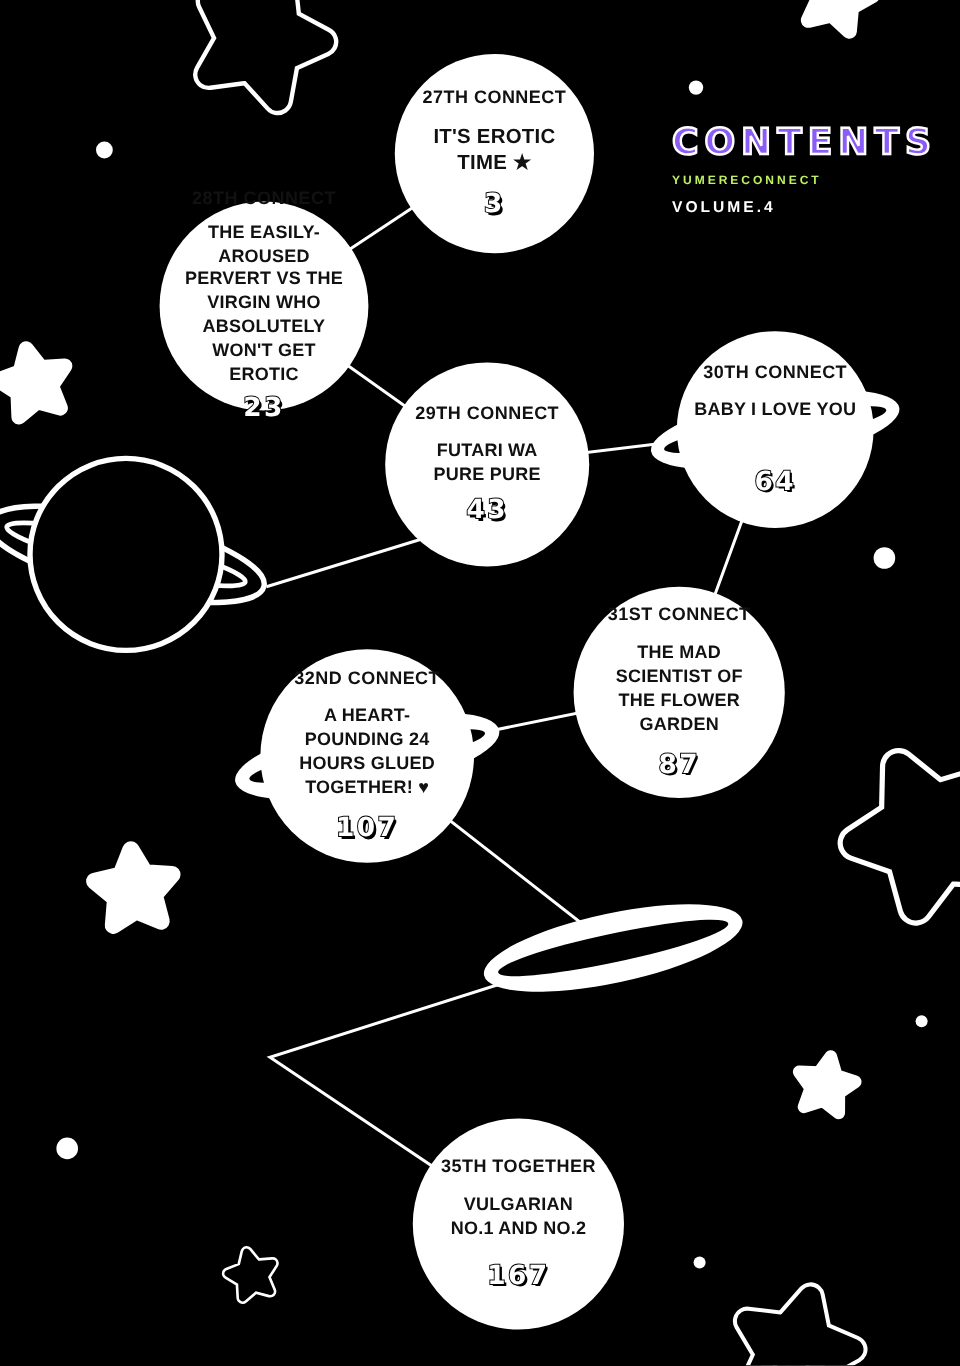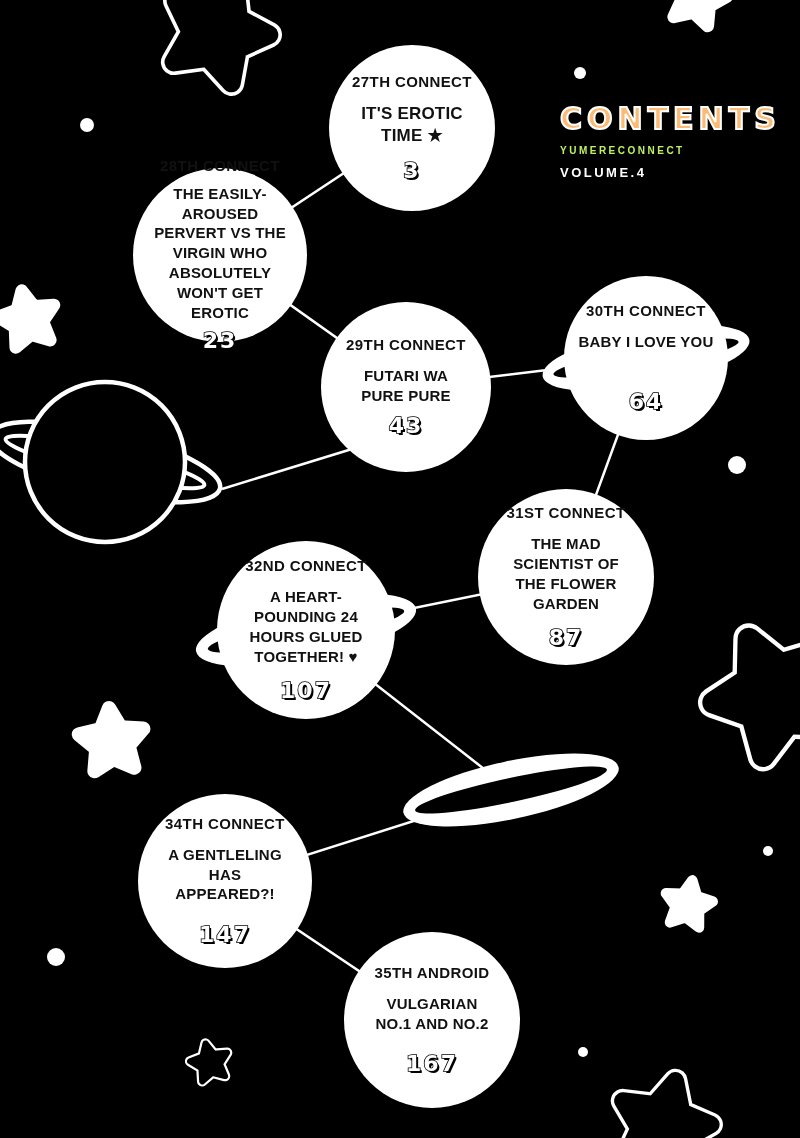--- a/index.html
+++ b/index.html
@@ -5,21 +5,21 @@
   html,body{margin:0;padding:0;background:#000;}
   .stage{
     position:relative;width:800px;height:1138px;background:#000;overflow:hidden;
     font-family:"Liberation Sans",sans-serif;
   }
   svg.bg{position:absolute;left:0;top:0;}
   
   .header{position:absolute;left:560px;top:104px;width:230px;color:#fff;}
   .contents-title{
     font-family:"DejaVu Sans",sans-serif;font-weight:800;font-size:30px;letter-spacing:5px;
-    color:#fdba74;-webkit-text-stroke:2px #fff;line-height:1;
+    color:#8b5cf6;-webkit-text-stroke:2px #fff;line-height:1;
   }
   .series{font-weight:700;font-size:10px;letter-spacing:2.5px;margin-top:11px;color:#bef264;}
   .volume{font-weight:700;font-size:13px;letter-spacing:2.5px;margin-top:9px;color:#fff;}
   
   .planet{
     position:absolute;background:#fff;border-radius:50%;
     display:flex;flex-direction:column;align-items:center;justify-content:center;
     text-align:center;color:#111;font-weight:700;
   }
   .connect{font-size:15px;letter-spacing:.4px;margin-bottom:13px;white-space:nowrap;}
@@ -136,25 +136,20 @@
     <div class="pageno">87</div>
   </div>
 
   <div class="planet" style="left:217px;top:541px;width:178px;height:178px;">
     <div class="connect">32ND CONNECT</div>
     <div class="title" style="max-width:150px;">A HEART-POUNDING 24 HOURS GLUED TOGETHER! ♥</div>
     <div class="pageno">107</div>
   </div>
 
 
-  <div class="planet" style="left:138px;top:794px;width:174px;height:174px;">
-    <div class="connect">34TH CONNECT</div>
-    <div class="title" style="max-width:125px;margin-bottom:18px;">A GENTLELING HAS APPEARED?!</div>
-    <div class="pageno">147</div>
-  </div>
 
   <div class="planet" style="left:344px;top:932px;width:176px;height:176px;">
-    <div class="connect">35TH ANDROID</div>
+    <div class="connect">35TH TOGETHER</div>
     <div class="title" style="max-width:120px;margin-bottom:18px;">VULGARIAN NO.1 AND NO.2</div>
     <div class="pageno">167</div>
   </div>
 
 </div>
 
 </body></html>

